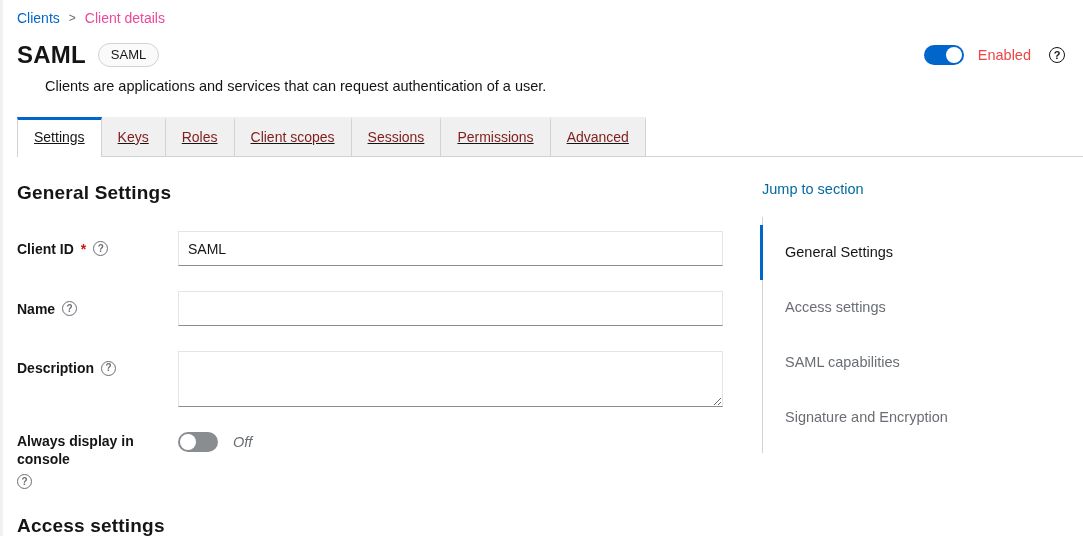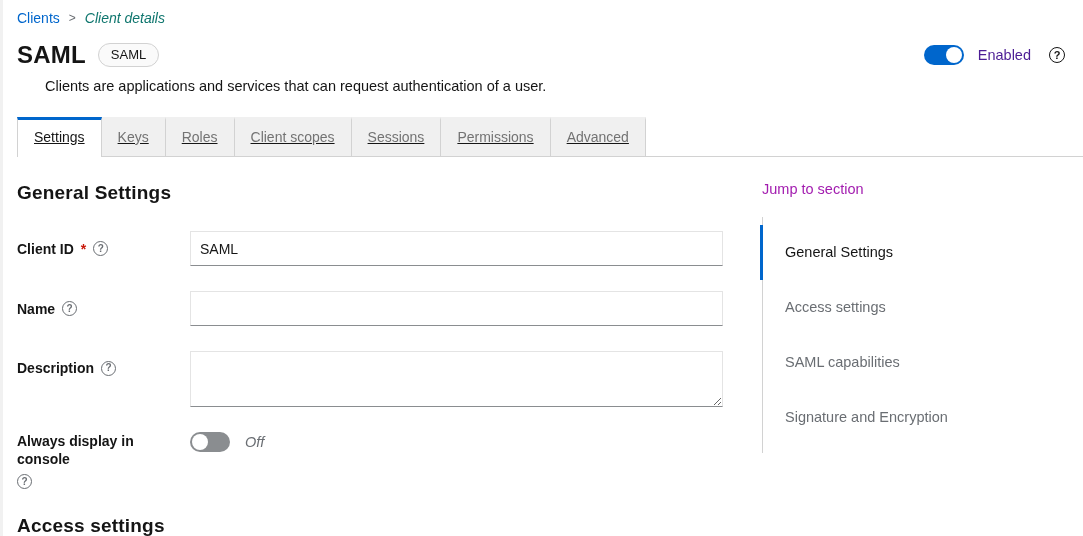--- a/index.html
+++ b/index.html
@@ -21,21 +21,21 @@
     position: absolute;
     left: 0; top: 0;
     width: 3px; height: 100%;
     background: #f1f1f1;
   }
 
   
   .breadcrumb { font-size: 14px; display: flex; align-items: center; gap: 9px; }
   .breadcrumb a { color: #0066cc; text-decoration: none; cursor: pointer; }
   .breadcrumb .sep { color: #6a6e73; font-size: 12px; }
-  .breadcrumb .current { color: #0f766e; font-style: italic; }
+  .breadcrumb .current { color: #ec4899; }
 
   
   .header-row {
     margin-top: 15px;
     display: flex;
     align-items: center;
     justify-content: space-between;
   }
   .title-group { display: flex; align-items: center; gap: 12px; }
   .page-title { font-size: 24px; font-weight: 700; color: #151515; letter-spacing: 0.2px; }
@@ -50,21 +50,21 @@
   }
   .header-controls { display: flex; align-items: center; gap: 14px; }
 
   .switch { position: relative; width: 40px; height: 20px; border-radius: 10px; cursor: pointer; flex: 0 0 auto; }
   .switch .knob { position: absolute; top: 2px; width: 16px; height: 16px; border-radius: 50%; background: #fff; }
   .switch.on  { background: #0066cc; }
   .switch.on  .knob { right: 2px; }
   .switch.off { background: #8a8d90; }
   .switch.off .knob { left: 2px; }
 
-  .enabled-label { font-size: 14.5px; color: #4c1d95; }
+  .enabled-label { font-size: 14.5px; color: #ef4444; }
 
   .help-icon {
     display: inline-flex; align-items: center; justify-content: center;
     width: 15px; height: 15px; border-radius: 50%;
     border: 1px solid #6a6e73; color: #6a6e73;
     font-size: 10px; font-weight: 700; cursor: pointer; flex: 0 0 auto;
   }
   .help-icon.dark { border: 1.5px solid #151515; color: #151515; width: 16px; height: 16px; font-size: 11px; margin-left: 4px; }
 
   .action-btn {
@@ -85,21 +85,21 @@
   .tabs {
     margin-top: 23px;
     margin-right: -18px;
     display: flex;
     border-bottom: 1px solid #d2d2d2;
     font-size: 14px;
     text-decoration: underline;
   }
   .tab {
     background: #f0f0f0;
-    color: #737373;
+    color: #7f1d1d;
     padding: 10px 16px 11px;
     border-top: 3px solid #f0f0f0;
     border-right: 1px solid #d2d2d2;
     cursor: pointer;
     line-height: 15px;
     white-space: nowrap;
   }
   .tab.active {
     background: #fff;
     color: #151515;
@@ -117,21 +117,20 @@
 
   .section-title { font-size: 19px; font-weight: 700; color: #151515; letter-spacing: 0.2px; }
   .section-title.first { margin-top: 25px; margin-bottom: 27px; }
   .section-title.next  { margin-top: 26px; }
 
   .form-row {
     display: grid;
     grid-template-columns: 161px 1fr;
     align-items: center;
     margin-bottom: 25px;
-    gap: 12px;
   }
   .form-row.align-top { align-items: flex-start; }
   .form-row.align-top .form-label { padding-top: 8px; }
   .form-row.toggle-row { align-items: flex-start; }
 
   .form-label {
     font-size: 14px; font-weight: 700; color: #151515;
     display: flex; align-items: center; flex-wrap: wrap;
     column-gap: 7px; row-gap: 6px;
     padding-right: 12px; line-height: 18px;
@@ -153,21 +152,21 @@
     height: 56px;
     padding: 6px 9px;
     resize: both;
     display: block;
   }
 
   .toggle-group { display: flex; align-items: center; font-style: italic; }
   .off-label { font-size: 14.5px; color: #6a6e73; margin-left: 15px; }
 
   
-  .jump-title { margin-top: 24px; font-size: 14.5px; color: #a21caf; }
+  .jump-title { margin-top: 24px; font-size: 14.5px; color: #0369a1; }
   .jump-list {
     list-style: none;
     margin-top: 20px;
     border-left: 1px solid #d2d2d2;
     padding: 8px 0;
   }
   .jump-item {
     display: block;
     font-size: 14.5px;
     color: #6a6e73;

